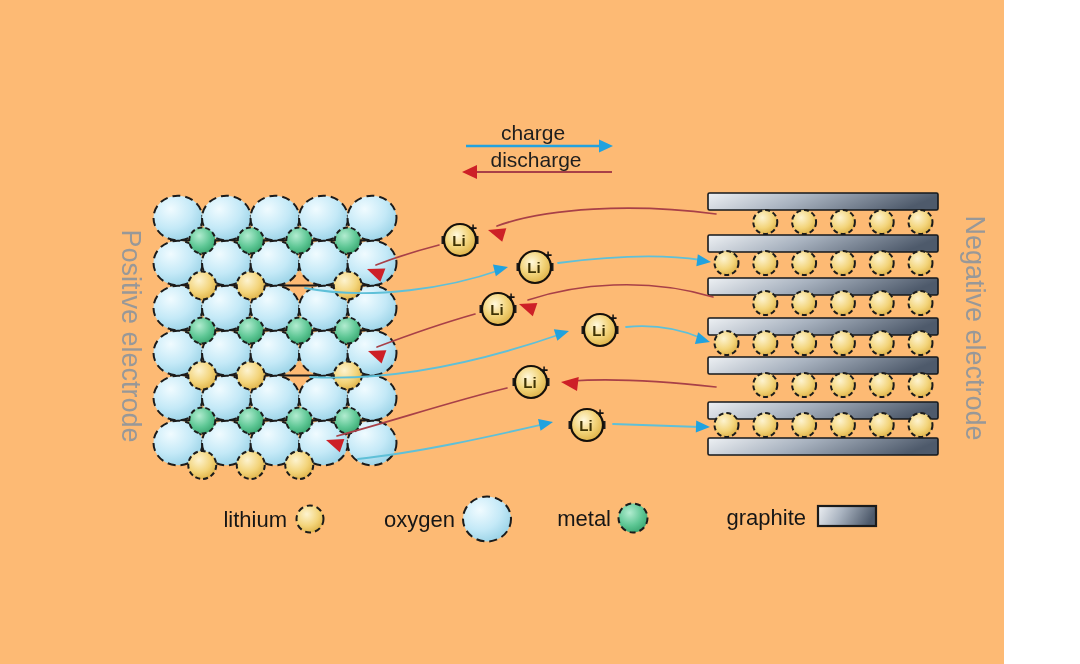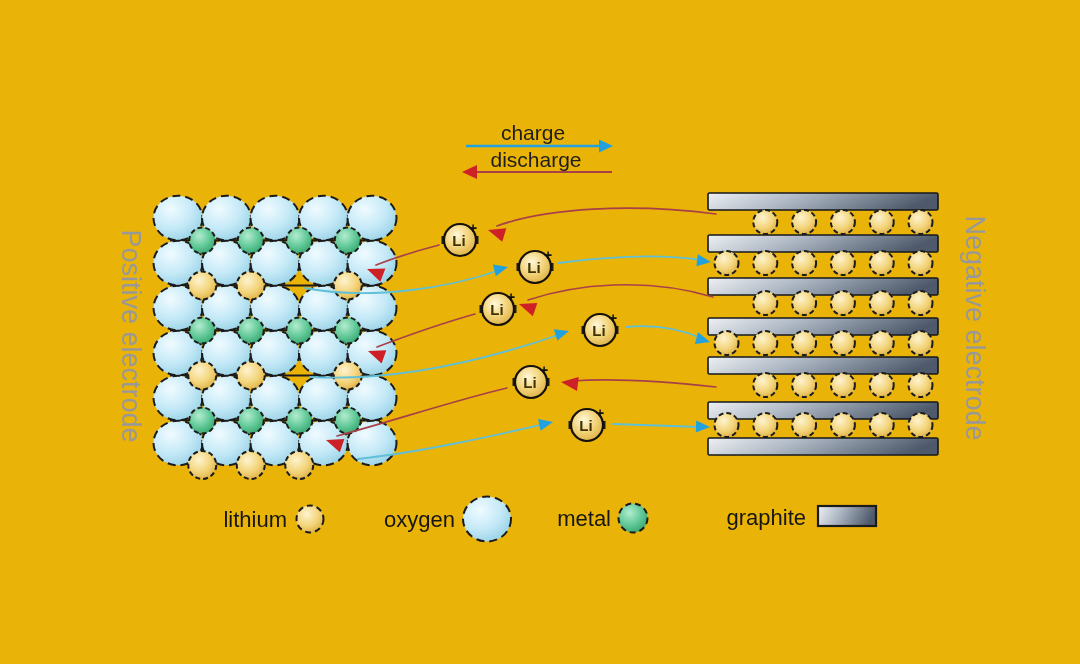--- a/index.html
+++ b/index.html
@@ -1,16 +1,16 @@
 <!DOCTYPE html>
 <html><head>
 <meta charset="utf-8">
 <style>
   html,body{margin:0;padding:0;background:#fff;}
-  .stage{position:relative;width:1080px;height:664px;background:#eab308;overflow:hidden;
+  .stage{position:relative;width:1004px;height:664px;background:#fdba74;overflow:hidden;
          font-family:"Liberation Sans",sans-serif;text-align:center;}
   svg{display:block;}
   .t-label{font-family:"Liberation Sans",sans-serif;font-size:21px;fill:#1e1e1e;}
   .t-electrode{font-family:"Liberation Sans",sans-serif;font-size:27px;fill:#989898;}
   .t-legend{font-family:"Liberation Sans",sans-serif;font-size:22px;fill:#161616;}
   .t-ion{font-family:"Liberation Sans",sans-serif;font-weight:bold;}
 </style>
 </head>
 <body>
 

